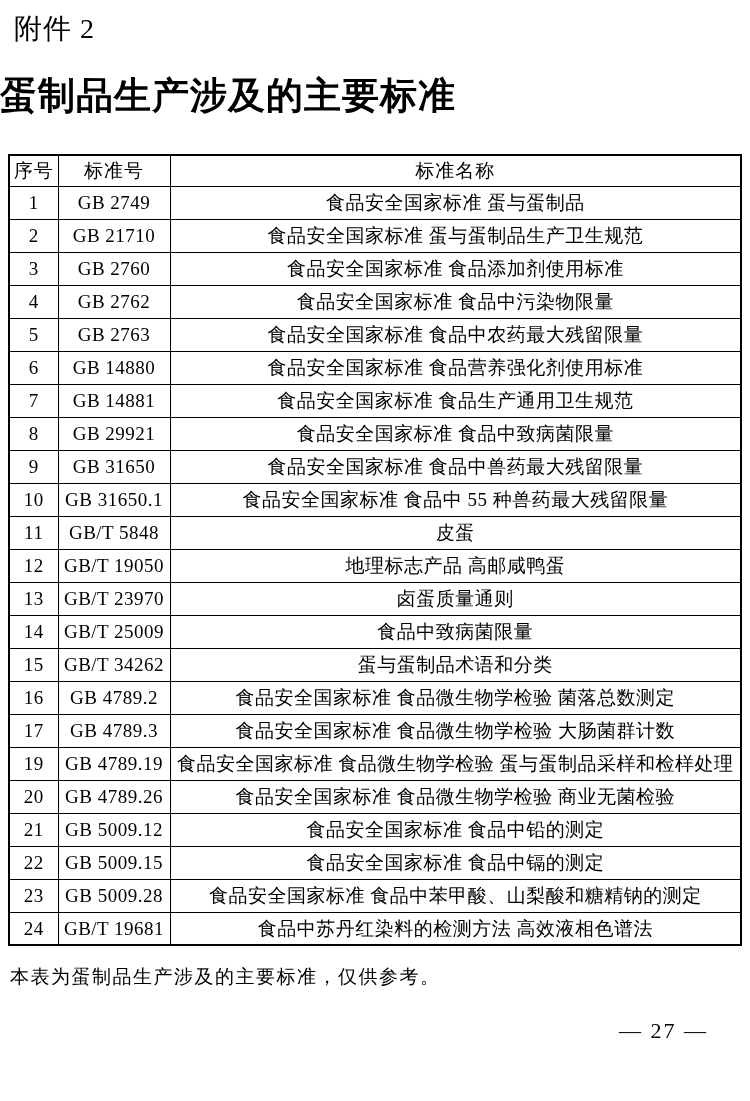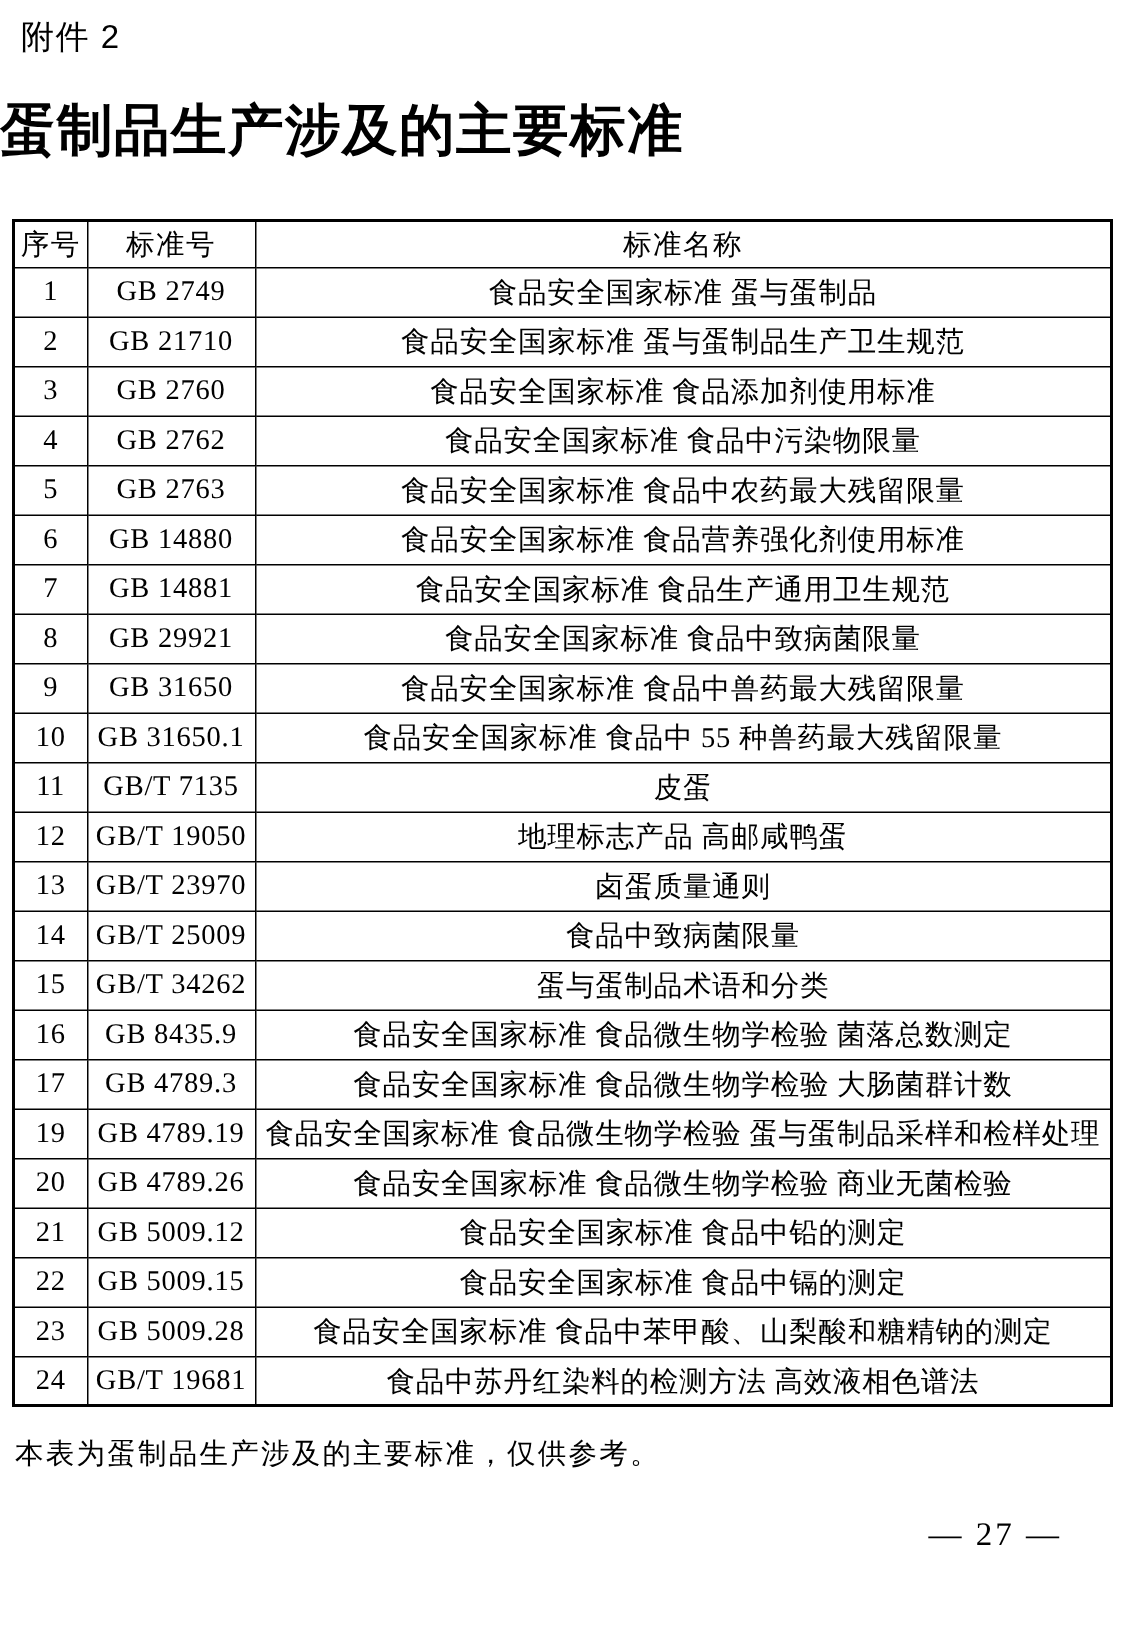--- a/index.html
+++ b/index.html
@@ -9,22 +9,22 @@
     background: #ffffff;
   }
   body {
     width: 750px;
     height: 1101px;
     color: #000;
     font-family: "Liberation Serif", "DejaVu Serif", serif;
     overflow: hidden;
   }
   .attachment-label {
-    font-family: Liberation Sans, sans-serif;
-    font-size: 22px;
+    font-family: Liberation Serif, serif;
+    font-size: 28px;
     margin: 10px 0 3px 14px;
     letter-spacing: 1px;
   }
   .doc-title {
     text-align: left;
     font-weight: bold;
     font-size: 37px;
     letter-spacing: 1px;
     margin: 26px 0 0 0;
     line-height: 1.2;
@@ -142,21 +142,21 @@
           <td class="cell-code">GB 31650</td>
           <td class="cell-name">食品安全国家标准 食品中兽药最大残留限量</td>
         </tr>
         <tr>
           <td class="cell-no">10</td>
           <td class="cell-code">GB 31650.1</td>
           <td class="cell-name">食品安全国家标准 食品中 55 种兽药最大残留限量</td>
         </tr>
         <tr>
           <td class="cell-no">11</td>
-          <td class="cell-code">GB/T 7135</td>
+          <td class="cell-code">GB/T 5848</td>
           <td class="cell-name">皮蛋</td>
         </tr>
         <tr>
           <td class="cell-no">12</td>
           <td class="cell-code">GB/T 19050</td>
           <td class="cell-name">地理标志产品 高邮咸鸭蛋</td>
         </tr>
         <tr>
           <td class="cell-no">13</td>
           <td class="cell-code">GB/T 23970</td>
@@ -167,21 +167,21 @@
           <td class="cell-code">GB/T 25009</td>
           <td class="cell-name">食品中致病菌限量</td>
         </tr>
         <tr>
           <td class="cell-no">15</td>
           <td class="cell-code">GB/T 34262</td>
           <td class="cell-name">蛋与蛋制品术语和分类</td>
         </tr>
         <tr>
           <td class="cell-no">16</td>
-          <td class="cell-code">GB 8435.9</td>
+          <td class="cell-code">GB 4789.2</td>
           <td class="cell-name">食品安全国家标准 食品微生物学检验 菌落总数测定</td>
         </tr>
         <tr>
           <td class="cell-no">17</td>
           <td class="cell-code">GB 4789.3</td>
           <td class="cell-name">食品安全国家标准 食品微生物学检验 大肠菌群计数</td>
         </tr>
         <tr>
           <td class="cell-no">19</td>
           <td class="cell-code">GB 4789.19</td>

